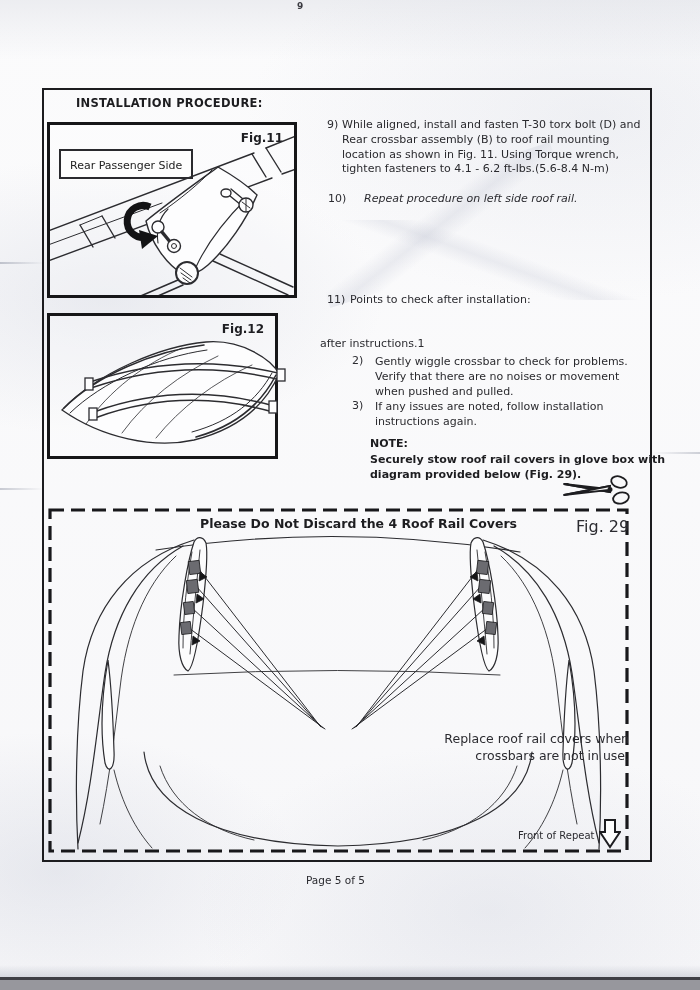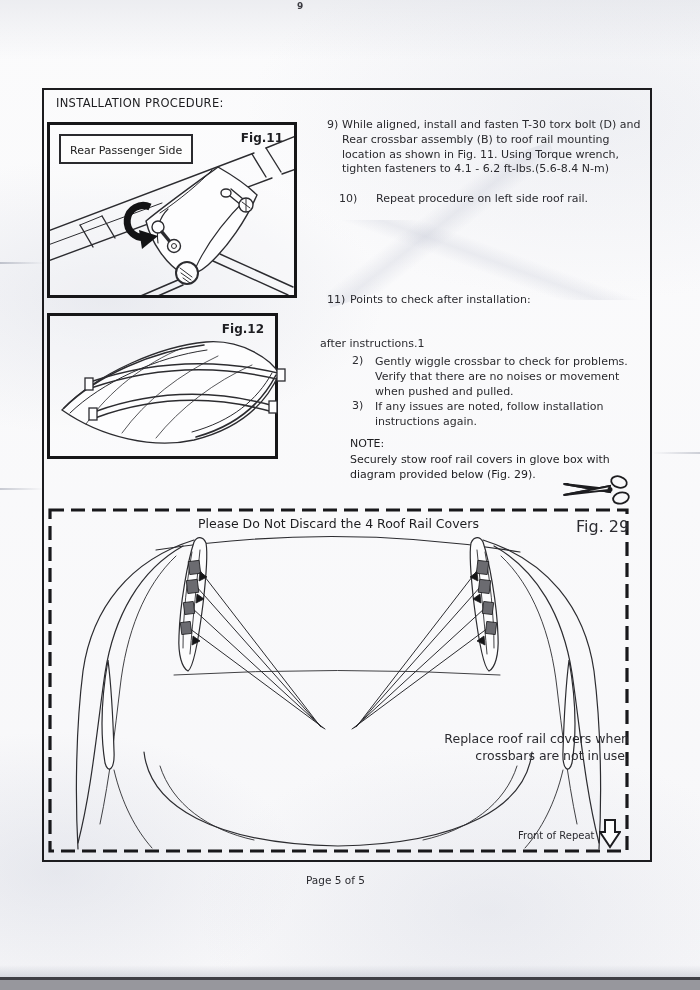--- a/index.html
+++ b/index.html
@@ -15,21 +15,21 @@
     font-family:"DejaVu Sans","Liberation Sans",sans-serif;
     color:#2a2a2e;
   }
   .abs { position:absolute; }
   .t { position:absolute; white-space:nowrap; color:#2b2b30; }
   .crease { position:absolute; pointer-events:none; }
   .box { position:absolute; border:2px solid #1c1c1f; }
   .figbox { position:absolute; border:3px solid #161618; background:rgba(255,255,255,0.25); }
   .figcap { position:absolute; font-weight:bold; font-size:12px; color:#1e1e22; }
   .small { font-size:11px; line-height:14.8px; }
-  .bold { font-weight:normal; }
+  .bold { font-weight:bold;margin-left:20px; }
   svg { display:block; }
   .lines div { white-space:nowrap; }
 </style>
 </head>
 <body>
 
 <div id="page">
 
   <div class="crease" style="left:0;top:262px;width:45px;height:2px;background:linear-gradient(90deg,rgba(150,155,170,0.55),rgba(150,155,170,0));"></div>
   <div class="crease" style="left:0;top:488px;width:44px;height:2px;background:linear-gradient(90deg,rgba(150,155,170,0.5),rgba(150,155,170,0));"></div>
@@ -38,21 +38,21 @@
   <div class="crease" style="left:340px;top:220px;width:300px;height:80px;background:linear-gradient(20deg,transparent 42%,rgba(175,180,198,0.20) 50%,transparent 58%);"></div>
   <div class="crease" style="left:0;top:0;width:700px;height:60px;background:linear-gradient(rgba(170,175,190,0.18),transparent);"></div>
 
   <div class="t" style="left:297px;top:1px;font-size:9px;font-weight:bold;color:#3a3a40;">9</div>
 
   <div class="box" style="left:42px;top:88px;width:610px;height:774px;">
 
     <div class="t bold" style="left:12px;top:6px;font-size:11.5px;letter-spacing:0.3px;color:#1d1d20;">INSTALLATION PROCEDURE:</div>
 
     <div class="figbox" style="left:3px;top:32px;width:250px;height:176px;">
-      <div class="abs" style="left:9px;top:9px;border:2px solid #2a2a2e;background:#fdfdfd;padding:3px 9px 4px 9px;">
+      <div class="abs" style="left:9px;top:24px;border:2px solid #2a2a2e;background:#fdfdfd;padding:3px 9px 4px 9px;">
         <span style="font-size:11px;color:#222;">Rear Passenger Side</span>
       </div>
       <div class="figcap" style="right:11px;top:6px;">Fig.11</div>
       <svg class="abs" style="left:0;top:0;" width="244" height="170" viewBox="0 0 244 170">
         <g stroke="#2c2c30" stroke-width="1.4" fill="none" stroke-linecap="round">
 
           <path d="M-2,106 L204,28"></path>
           <path d="M216,23 L246,11"></path>
           <path d="M-2,136 L222,53"></path>
           <path d="M232,49 L246,44"></path>
@@ -124,22 +124,22 @@
     </div>
 
     <div class="t small" style="left:283px;top:28px;">9)</div>
     <div class="abs small lines" style="left:298px;top:28px;">
       <div>While aligned, install and fasten T-30 torx bolt (D) and</div>
       <div>Rear crossbar assembly (B) to roof rail mounting</div>
       <div>location as shown in Fig. 11. Using Torque wrench,</div>
       <div>tighten fasteners to 4.1 - 6.2 ft-lbs.(5.6-8.4 N-m)</div>
     </div>
 
-    <div class="t small" style="left:284px;top:102px;margin-left:11px;">10)</div>
-    <div class="t small" style="left:332px;top:102px;">Repeat procedure on left side roof rail.</div>
+    <div class="t small" style="left:284px;top:102px;">10)</div>
+    <div class="t small" style="left:320px;top:102px;font-style:italic;">Repeat procedure on left side roof rail.</div>
 
     <div class="t small" style="left:283px;top:203px;">11)</div>
     <div class="t small" style="left:306px;top:203px;">Points to check after installation:</div>
 
     <div class="t small" style="left:276px;top:247px;">after instructions.1</div>
 
     <div class="t small" style="left:308px;top:264px;">2)</div>
     <div class="abs small lines" style="left:331px;top:264px;line-height:15px;">
       <div>Gently wiggle crossbar to check for problems.</div>
       <div>Verify that there are no noises or movement</div>

